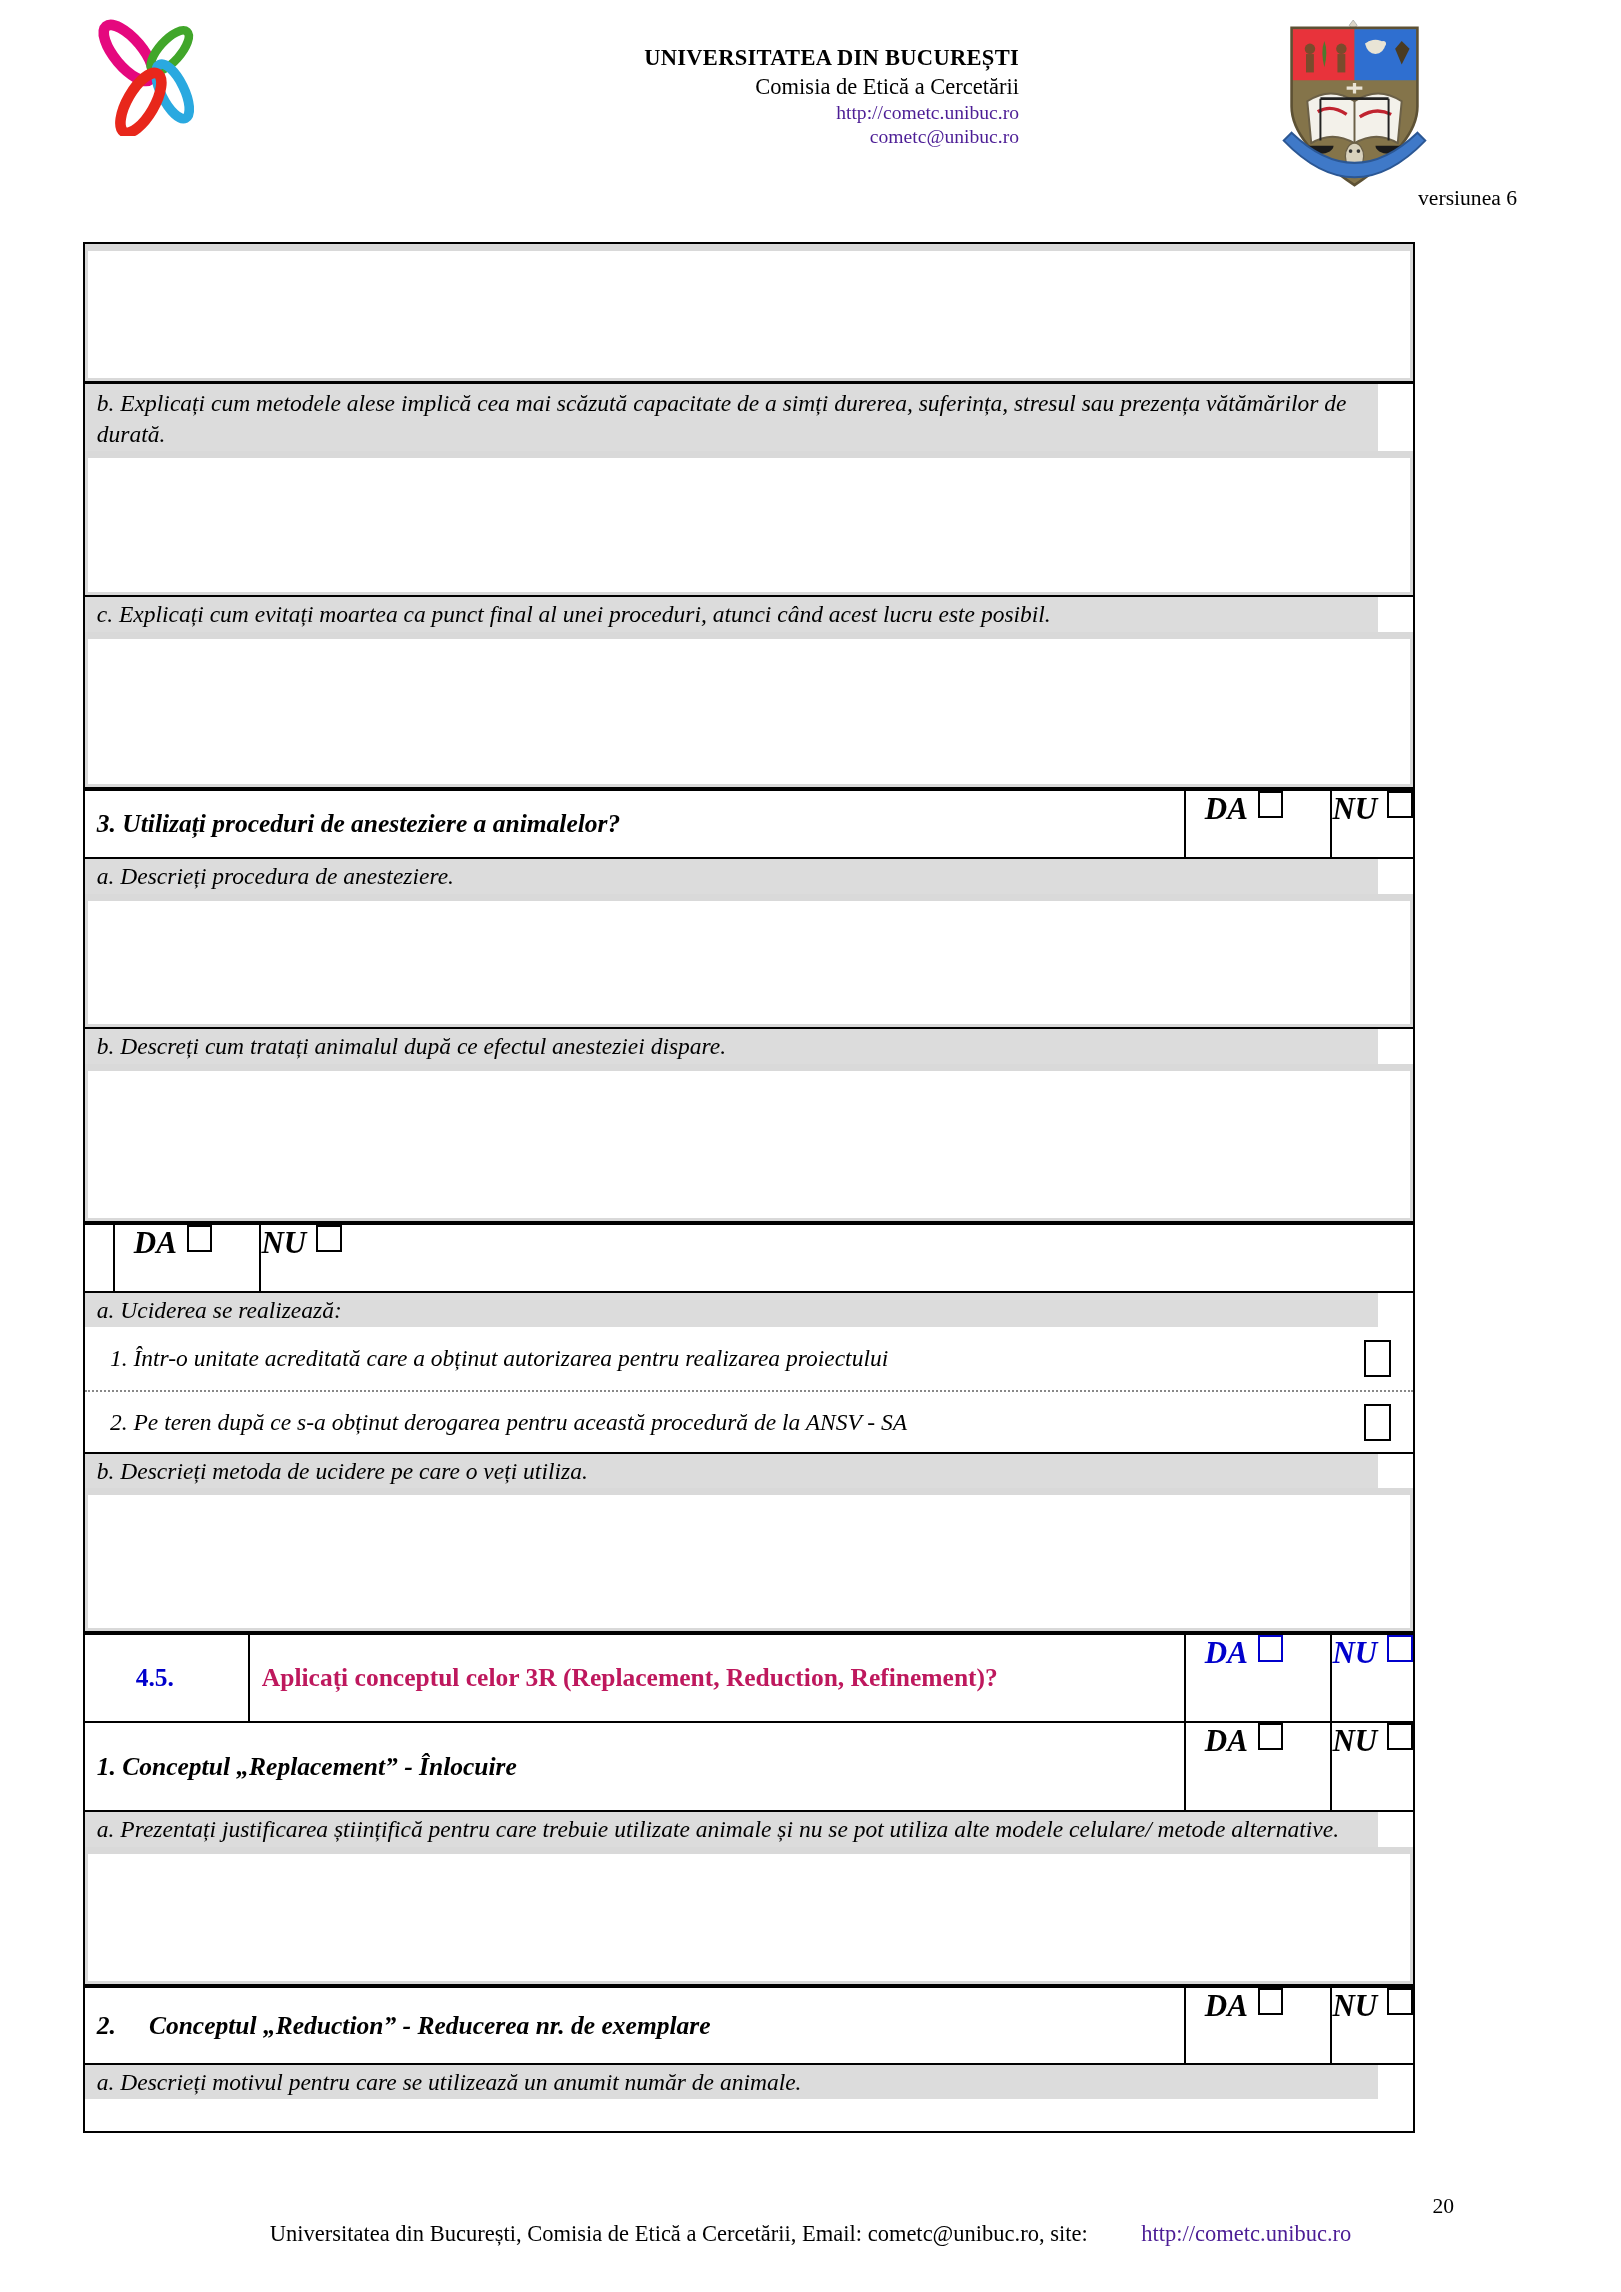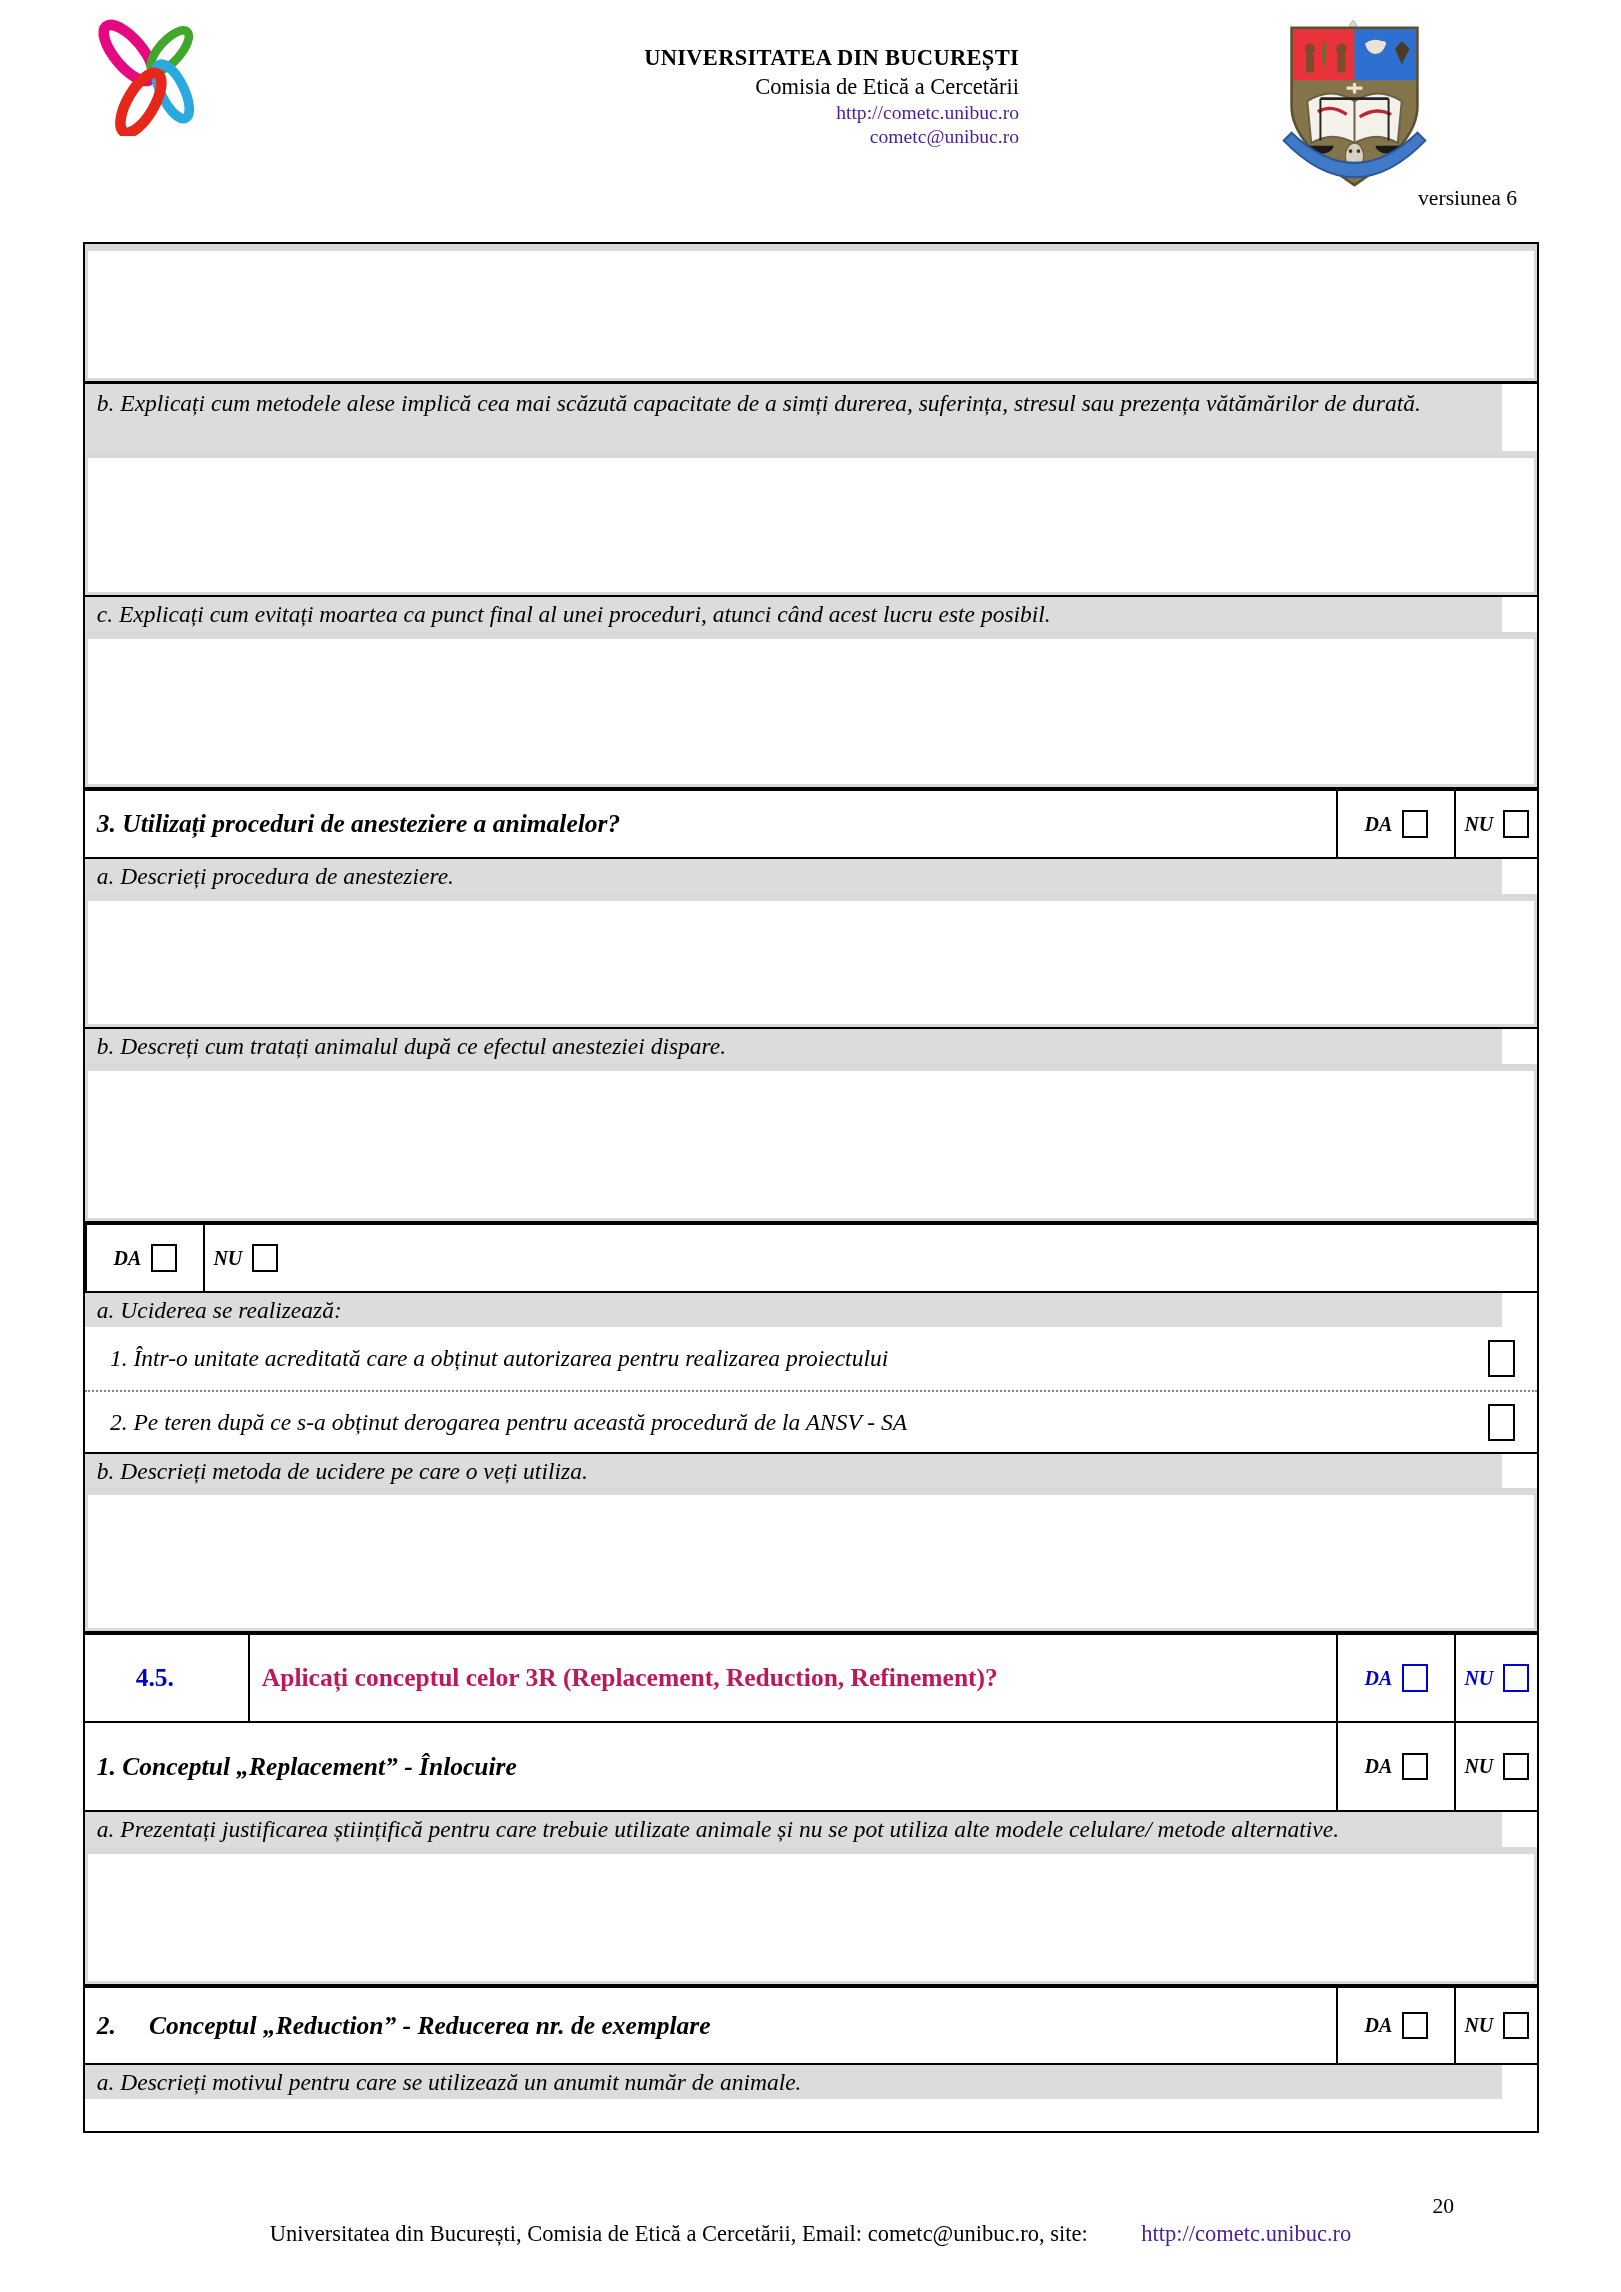--- a/index.html
+++ b/index.html
@@ -13,21 +13,21 @@
   .hdr-center { position:absolute; left:392px; top:45px; width:627px; text-align:right; }
   .hdr-title { font-weight:bold; font-size:22.5px; letter-spacing:0.3px; }
   .hdr-sub   { font-size:22.5px; margin-top:2.9px; }
   .hdr-link  { font-size:19.6px; margin-top:2px; }
   .hdr-link a, .lnk { color:#4c1d95; cursor:pointer;margin-left:48px; }
   .crest { position:absolute; left:1280px; top:19.6px; }
   .version { position:absolute; right:104px; top:186px; font-size:21.6px; }
 
   
   .ftable {
-    position:absolute; left:83px; top:242px; width:1456px;
+    position:absolute; left:83px; top:242px; width:1332px;
     border:2.9px solid #000; box-sizing:border-box; background:#fff;
   }
   .r { box-sizing:border-box; position:relative; }
 
   
   .lblbar {
     background:#dcdcdc; height:100%; margin-right:35px;
     display:flex; align-items:center; padding-left:11.8px; box-sizing:border-box;
     font-style:italic; font-size:23.5px;
   }
@@ -39,22 +39,22 @@
     border:3.9px solid #d9d9d9; border-top-width:7.8px;
   }
 
   
   .qrow { display:flex; }
   .qtext {
     flex:1; display:flex; align-items:center; padding-left:11.8px;
     font-weight:bold; font-style:italic; font-size:25.5px; box-sizing:border-box;
   }
   .opt {
-    border-left:2.9px solid #000; display:flex; align-items:center; justify-content:center;
-    gap:9.8px; font-weight:bold; font-style:italic; font-size:20px; box-sizing:border-box;
+    border-left:2.9px solid #000; display:flex; align-items:flex-start; justify-content:center;
+    gap:9.8px; font-weight:bold; font-style:italic; font-size:31px; box-sizing:border-box;margin-left:28px;
   }
   .opt.da { width:118px; }
   .opt.nu { width:83px;  }
   .cb { width:25.5px; height:27.4px; border:2.9px solid #000; background:#fff; box-sizing:border-box; }
 
   .blue .qtext { color:#be185d; font-style:normal; }
   .blue .opt   { color:#0000cc; }
   .blue .cb    { border-color:#0000cc; }
   .numcell {
     width:130px; border-right:2.9px solid #000; display:flex; align-items:center;

